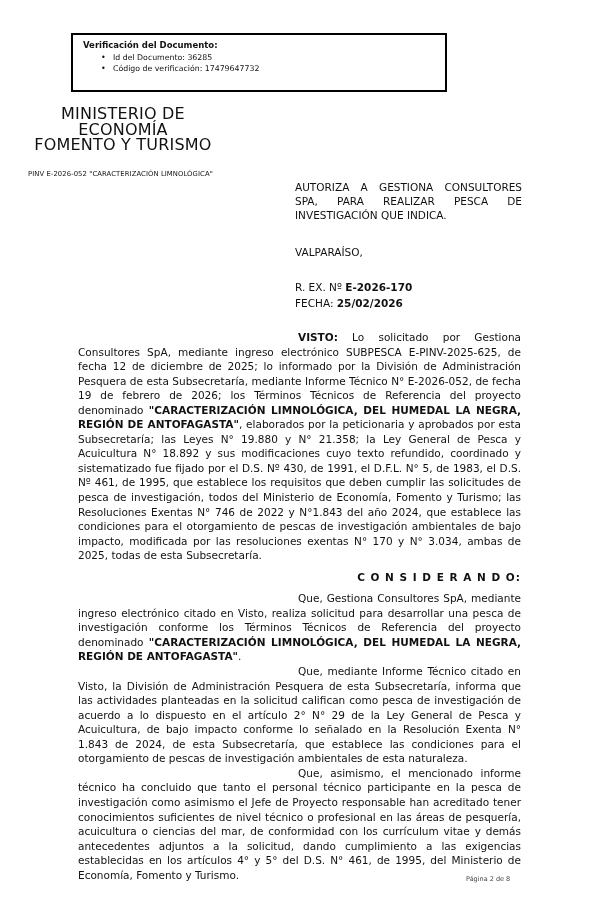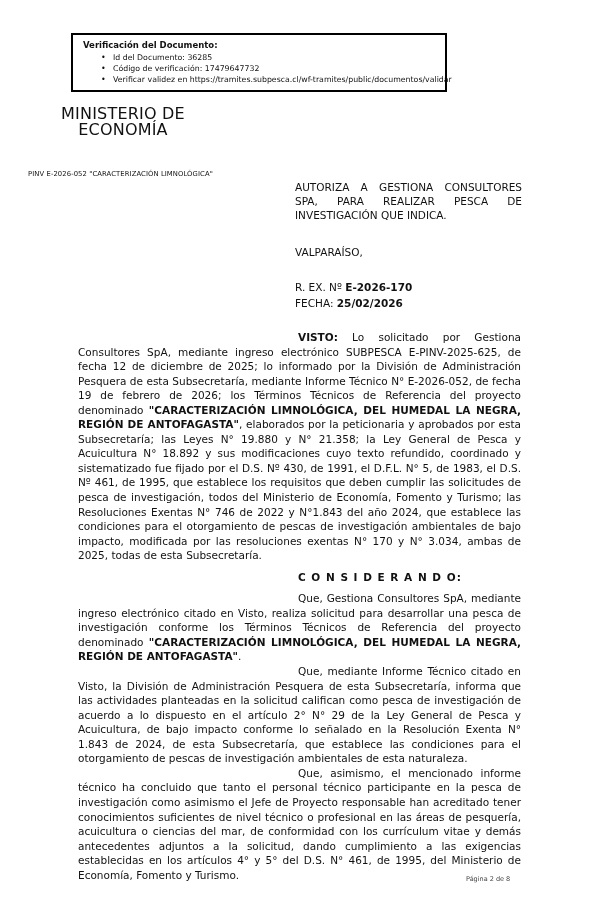--- a/index.html
+++ b/index.html
@@ -67,43 +67,43 @@
     font-size: 10.5px; line-height: 14.55px;
     text-align: justify;
   }
   .para { text-indent: 220px; }
   .considerando {
     margin: 7px 0 7px 220px;
     font-weight: bold;
     font-size: 10.5px;
     letter-spacing: 1px;
     text-indent: 0;
-    text-align: left;
+    text-align: right;
   }
 
   .page-footer {
     position: absolute;
     left: 466px; top: 875px;
     font-size: 6.5px; color: #444;
   }
 </style>
 </head>
 <body>
 
 <div class="ver-box">
   <div class="ver-title">Verificación del Documento:</div>
   <ul class="ver-list">
     <li>Id del Documento: 36285</li>
     <li>Código de verificación: 17479647732</li>
-    <li>Verificar validez en https://tramites.subpesca.cl/wf-tramites/public/documentos/validar</li>
   </ul>
 </div>
 
 <div class="hdr">
   <div class="ministry">MINISTERIO DE ECONOMÍA</div>
+  <div class="ministry">FOMENTO Y TURISMO</div>
 </div>
 <div class="proj-ref">PINV E-2026-052 "CARACTERIZACIÓN LIMNOLÓGICA"</div>
 
 <div class="subject">AUTORIZA A GESTIONA CONSULTORES SPA, PARA REALIZAR PESCA DE INVESTIGACIÓN QUE INDICA.</div>
 <div class="city">VALPARAÍSO,</div>
 <div class="resnum"><span>R. EX. Nº </span><span class="b">E-2026-170</span></div>
 <div class="fecha"><span>FECHA: </span><span class="b">25/02/2026</span></div>
 
 <div class="main">
   <p class="para"><span class="b">VISTO:</span><span> Lo solicitado por Gestiona Consultores SpA, mediante ingreso electrónico SUBPESCA E-PINV-2025-625, de fecha 12 de diciembre de 2025; lo informado por la División de Administración Pesquera de esta Subsecretaría, mediante Informe Técnico N° E-2026-052, de fecha 19 de febrero de 2026; los Términos Técnicos de Referencia del proyecto denominado </span><span class="b">"CARACTERIZACIÓN LIMNOLÓGICA, DEL HUMEDAL LA NEGRA, REGIÓN DE ANTOFAGASTA"</span><span>, elaborados por la peticionaria y aprobados por esta Subsecretaría; las Leyes N° 19.880 y N° 21.358; la Ley General de Pesca y Acuicultura N° 18.892 y sus modificaciones cuyo texto refundido, coordinado y sistematizado fue fijado por el D.S. Nº 430, de 1991, el D.F.L. N° 5, de 1983, el D.S. Nº 461, de 1995, que establece los requisitos que deben cumplir las solicitudes de pesca de investigación, todos del Ministerio de Economía, Fomento y Turismo; las Resoluciones Exentas N° 746 de 2022 y N°1.843 del año 2024, que establece las condiciones para el otorgamiento de pescas de investigación ambientales de bajo impacto, modificada por las resoluciones exentas N° 170 y N° 3.034, ambas de 2025, todas de esta Subsecretaría.</span></p>

